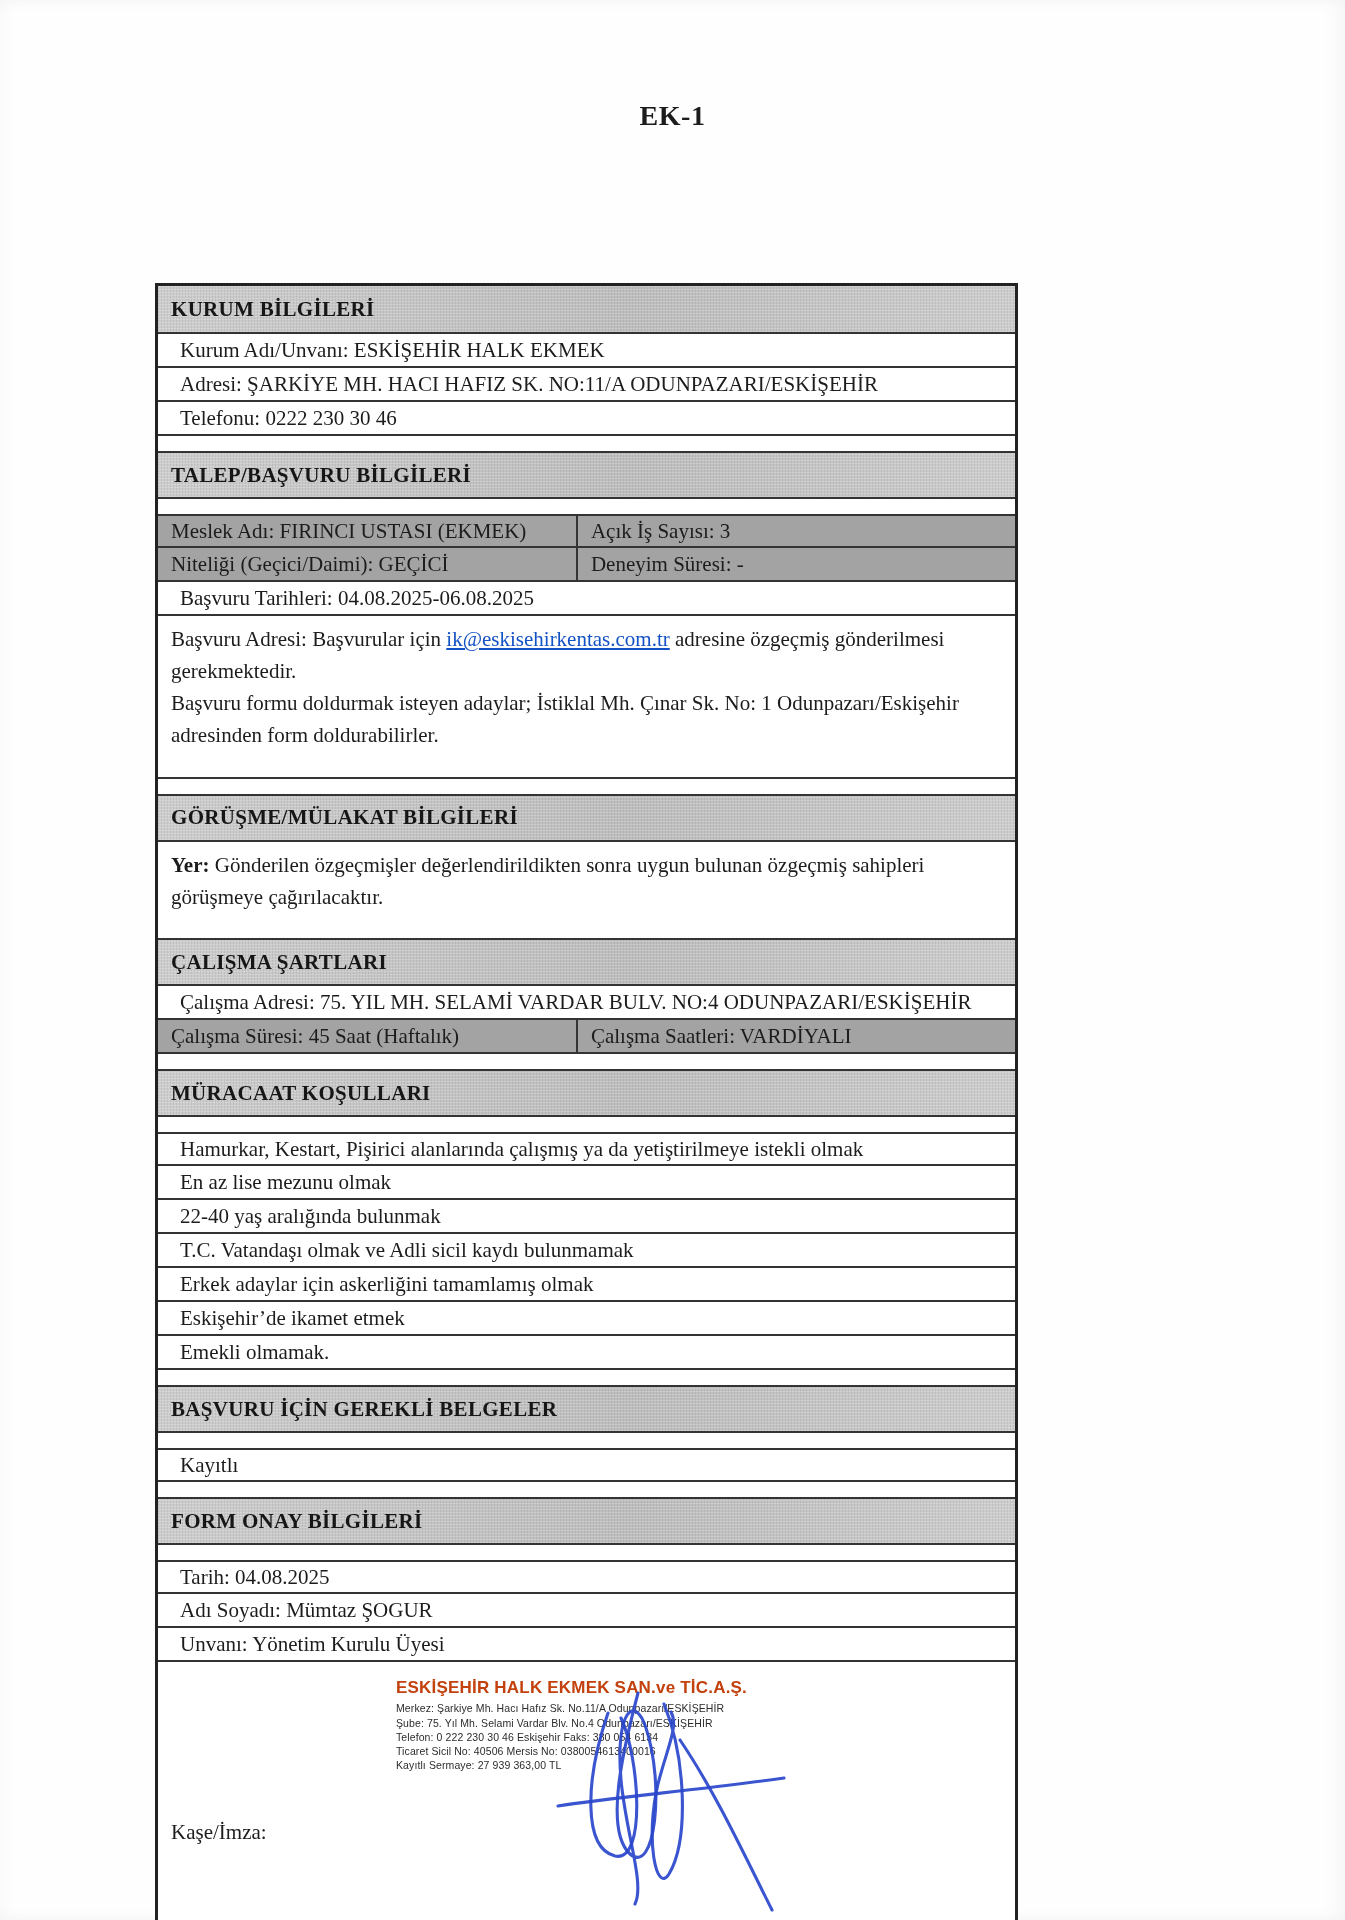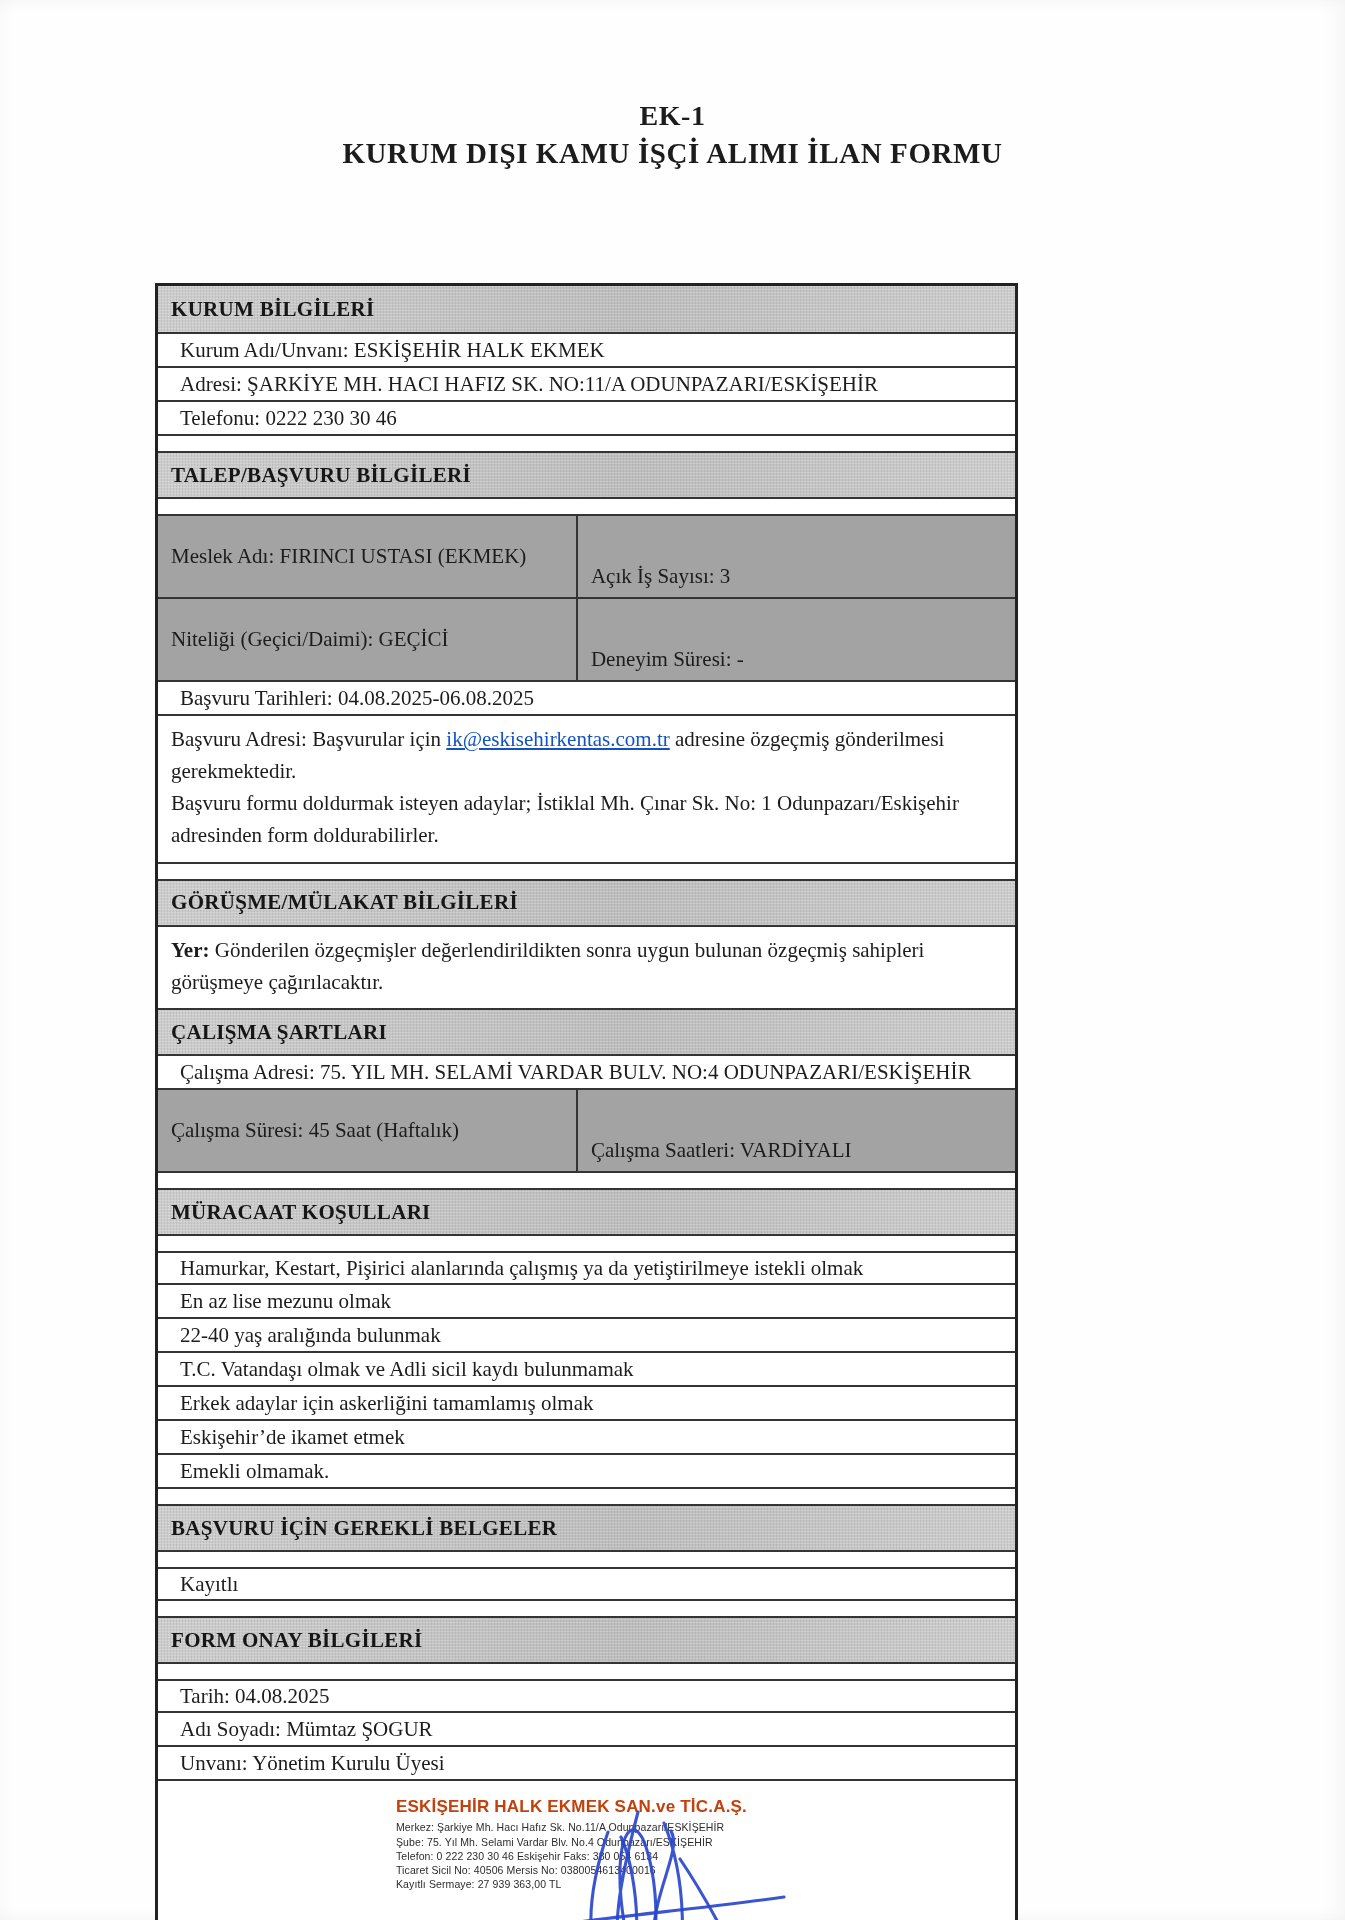--- a/index.html
+++ b/index.html
@@ -65,26 +65,25 @@
     background:#a3a3a3;
   }
   .row2 .c1{
     width:49%;
     border-right:2px solid var(--line);
     display:flex;align-items:center;
     padding:2px 13px;
   }
   .row2 .c2{
     flex:1;display:flex;align-items:center;
-    padding:8px 13px;
-    margin-top:40px;
+    padding:2px 13px;
   }
   .multi{
     display:block;
-    padding:8px 13px 10px 13px;
+    padding:8px 13px 25px 13px;
     font-size:21px;line-height:1.52;
   }
   .multi p{margin:0;}
   .sp{height:15px;background:#fff;}
   .bt{border-top:2px solid var(--line);}
   .nb{border-bottom:none;}
   .email{
     color:#1352c4;text-decoration:underline;cursor:pointer;
   }
   .yer-label{font-weight:bold;}
@@ -112,21 +111,20 @@
     fill:none;stroke:#2947cb;stroke-width:3.1;
     stroke-linecap:round;stroke-linejoin:round;opacity:.92;
   }
 </style>
 </head>
 <body>
 
 <div class="page">
 
   <div class="title-1">EK-1</div>
-  <div class="title-2">KURUM DIŞI KAMU İŞÇİ ALIMI İLAN FORMU</div>
 
   <div class="form-table">
 
     <div class="sect">KURUM BİLGİLERİ</div>
     <div class="row">Kurum Adı/Unvanı: ESKİŞEHİR HALK EKMEK</div>
     <div class="row">Adresi: ŞARKİYE MH. HACI HAFIZ SK. NO:11/A ODUNPAZARI/ESKİŞEHİR</div>
     <div class="row">Telefonu: 0222 230 30 46</div>
     <div class="sp"></div>
 
     <div class="sect">TALEP/BAŞVURU BİLGİLERİ</div>

